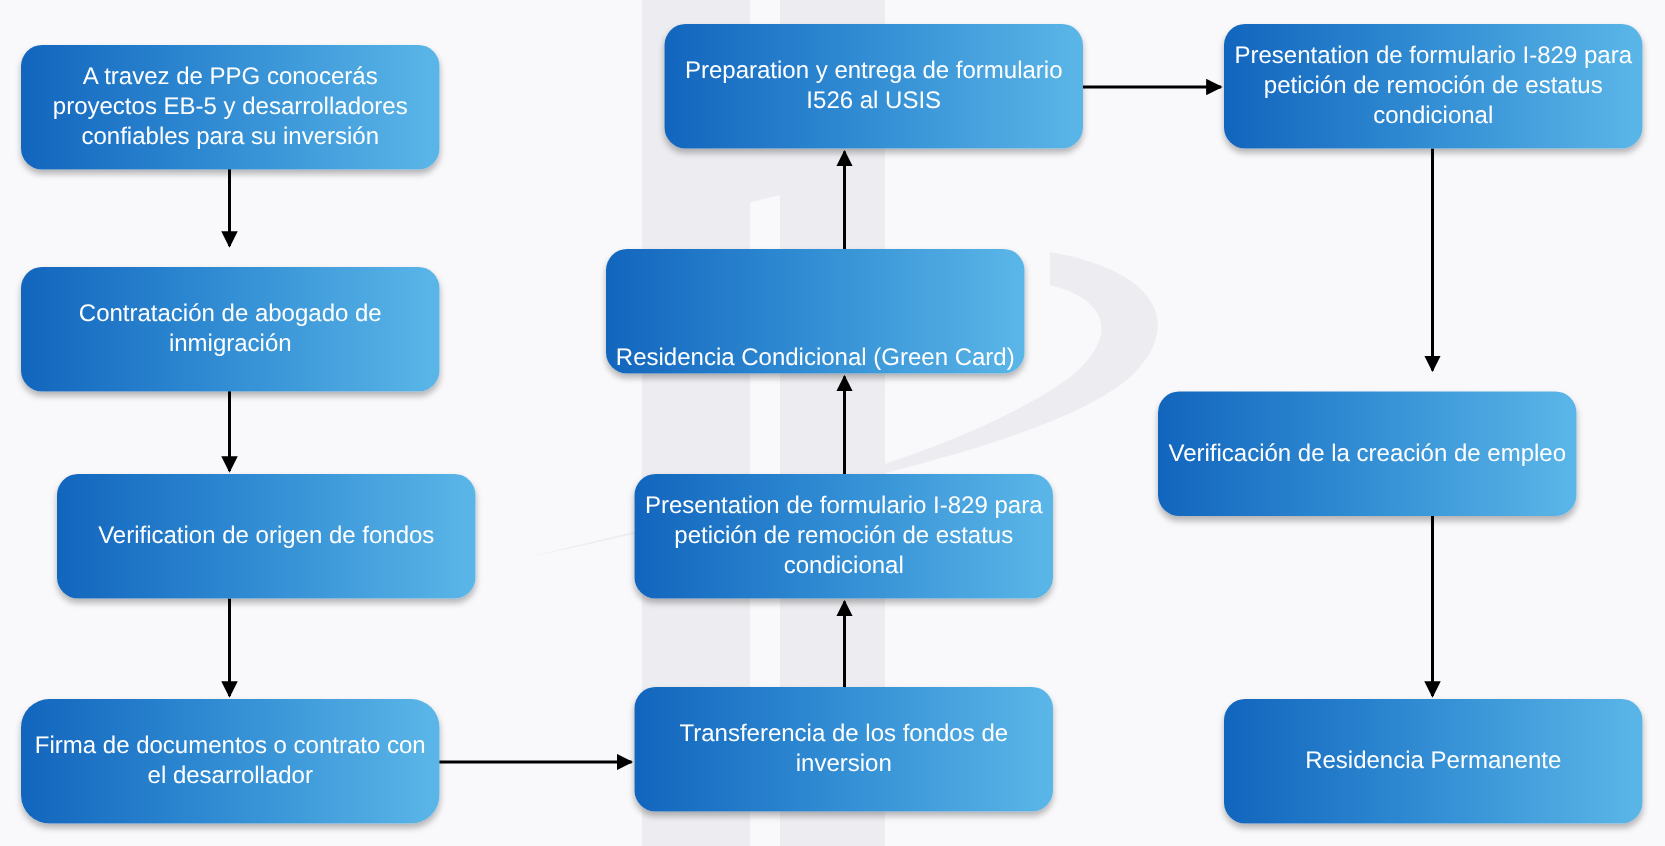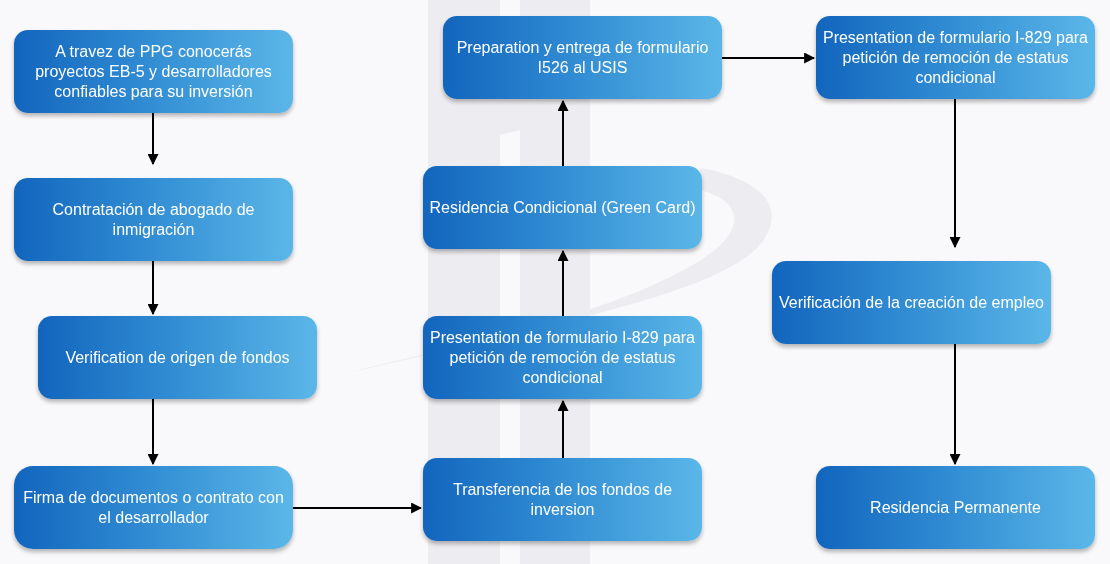--- a/index.html
+++ b/index.html
@@ -66,21 +66,21 @@
 <div class="box" style="left:14px; top:466px;border-radius:19px;">
   <span>Firma de documentos o contrato con el desarrollador</span>
 </div>
 
 <div class="box" style="left:423px; top:458px;">
   <span>Transferencia de los fondos de inversion</span>
 </div>
 <div class="box" style="left:423px; top:316px;">
   <span>Presentation de formulario I-829 para petición de remoción de estatus condicional</span>
 </div>
-<div class="box" style="left:423px; top:166px;">
+<div class="box" style="left:404px; top:166px;align-items:flex-end;">
   <span>Residencia Condicional (Green Card)</span>
 </div>
 <div class="box" style="left:423px; top:16px;margin-left:20px;">
   <span>Preparation y entrega de formulario I526 al USIS</span>
 </div>
 
 <div class="box" style="left:816px; top:16px;">
   <span>Presentation de formulario I-829 para petición de remoción de estatus condicional</span>
 </div>
 <div class="box" style="left:772px; top:249px;margin-top:12px;">

